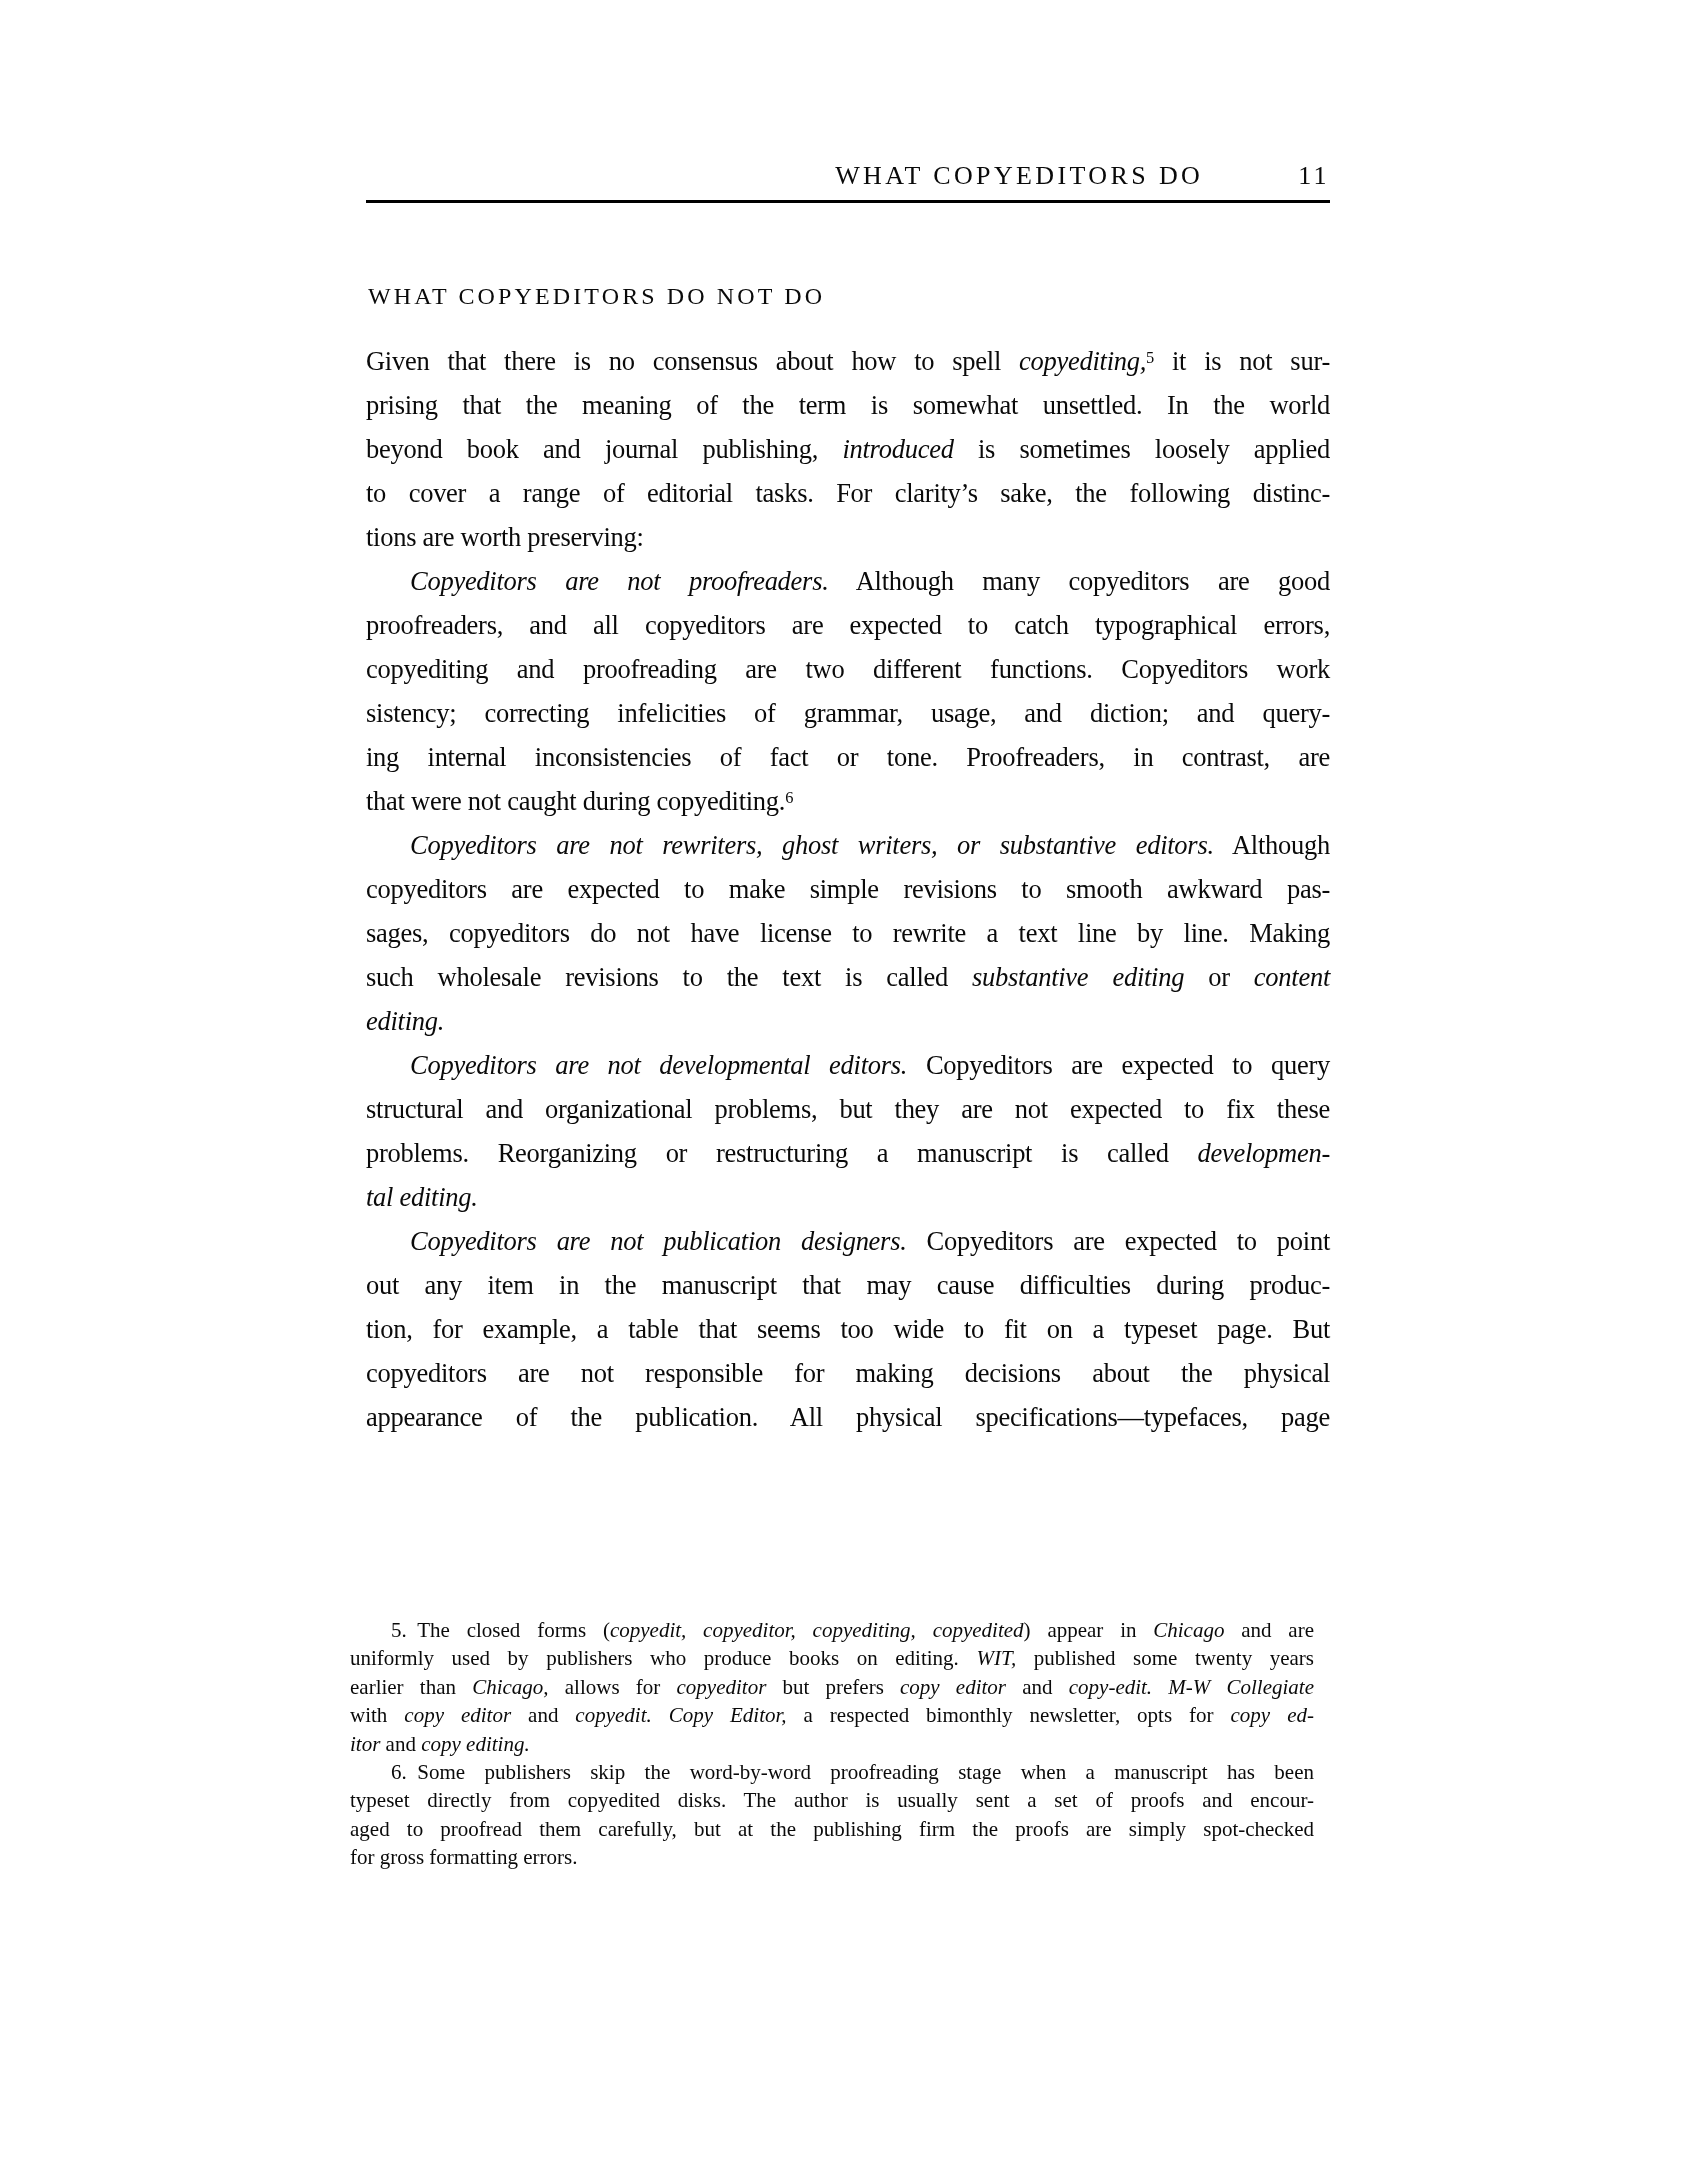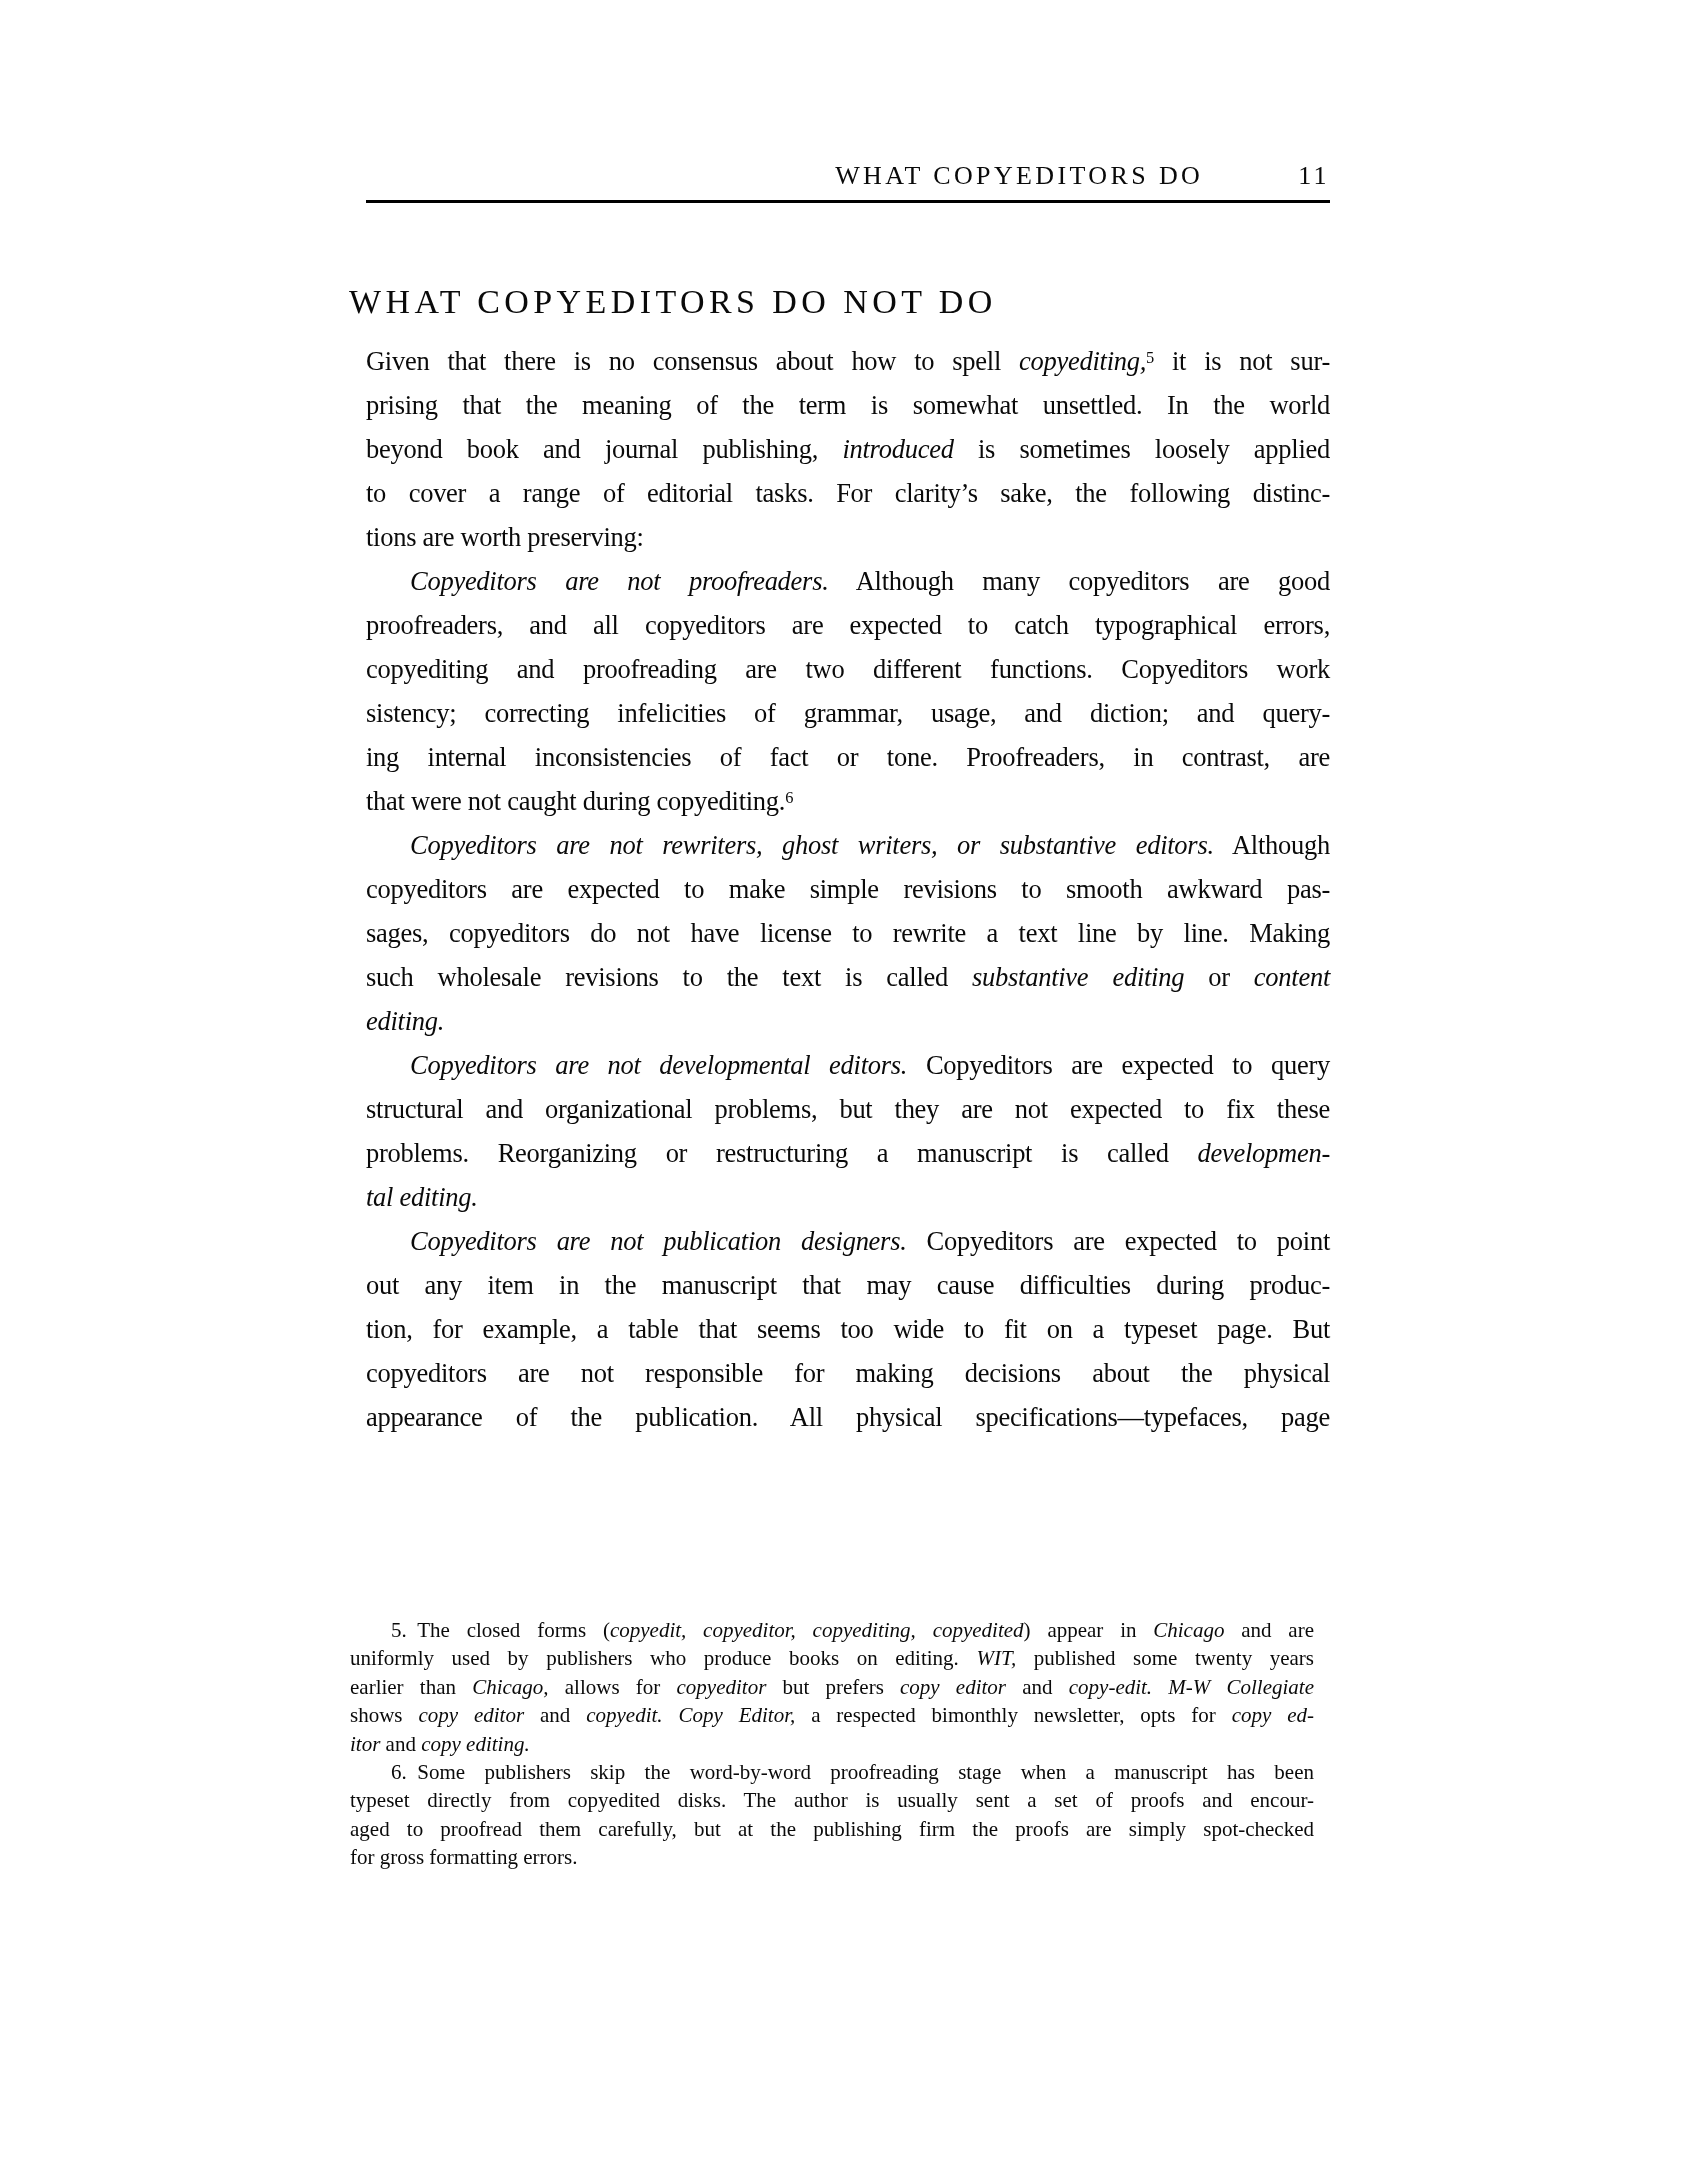--- a/index.html
+++ b/index.html
@@ -30,24 +30,24 @@
     position: absolute;
     left: 366px;
     width: 964px;
     top: 200px;
     height: 2.6px;
     background: #000000;
   }
   
   .section-heading {
     position: absolute;
-    left: 349px;
+    left: 368px;
     width: 964px;
     top: 283px;
-    font-size: 34px;
+    font-size: 24px;
     letter-spacing: 0.13em;
     white-space: nowrap;
   }
   
   .body-block {
     position: absolute;
     left: 366px;
     width: 964px;
     top: 339px;
     font-size: 26.5px;
@@ -122,21 +122,21 @@
       <div class="bline"><span>out any item in the manuscript that may cause difficulties during produc-</span></div>
       <div class="bline"><span>tion, for example, a table that seems too wide to fit on a typeset page. But</span></div>
       <div class="bline"><span>copyeditors are not responsible for making decisions about the physical</span></div>
       <div class="bline"><span>appearance of the publication. All physical specifications—typefaces, page</span></div>
     </div>
 
   <div class="fn-block">
       <div class="fnline indent"><span>5. The closed forms (</span><i>copyedit, copyeditor, copyediting, copyedited</i><span>) appear in </span><i>Chicago</i><span> and are</span></div>
       <div class="fnline"><span>uniformly used by publishers who produce books on editing. </span><i>WIT,</i><span> published some twenty years</span></div>
       <div class="fnline"><span>earlier than </span><i>Chicago,</i><span> allows for </span><i>copyeditor</i><span> but prefers </span><i>copy editor</i><span> and </span><i>copy-edit.</i><span> </span><i>M-W Collegiate</i></div>
-      <div class="fnline"><span>shows </span><i>copy editor</i><span> and </span><i>copyedit. Copy Editor,</i><span> a respected bimonthly newsletter, opts for </span><i>copy ed-</i></div>
+      <div class="fnline"><span>with </span><i>copy editor</i><span> and </span><i>copyedit. Copy Editor,</i><span> a respected bimonthly newsletter, opts for </span><i>copy ed-</i></div>
       <div class="fnline end"><i>itor</i><span> and </span><i>copy editing.</i></div>
       <div class="fnline indent"><span>6. Some publishers skip the word-by-word proofreading stage when a manuscript has been</span></div>
       <div class="fnline"><span>typeset directly from copyedited disks. The author is usually sent a set of proofs and encour-</span></div>
       <div class="fnline"><span>aged to proofread them carefully, but at the publishing firm the proofs are simply spot-checked</span></div>
       <div class="fnline end"><span>for gross formatting errors.</span></div>
     </div>
 
 </div>
 
 

